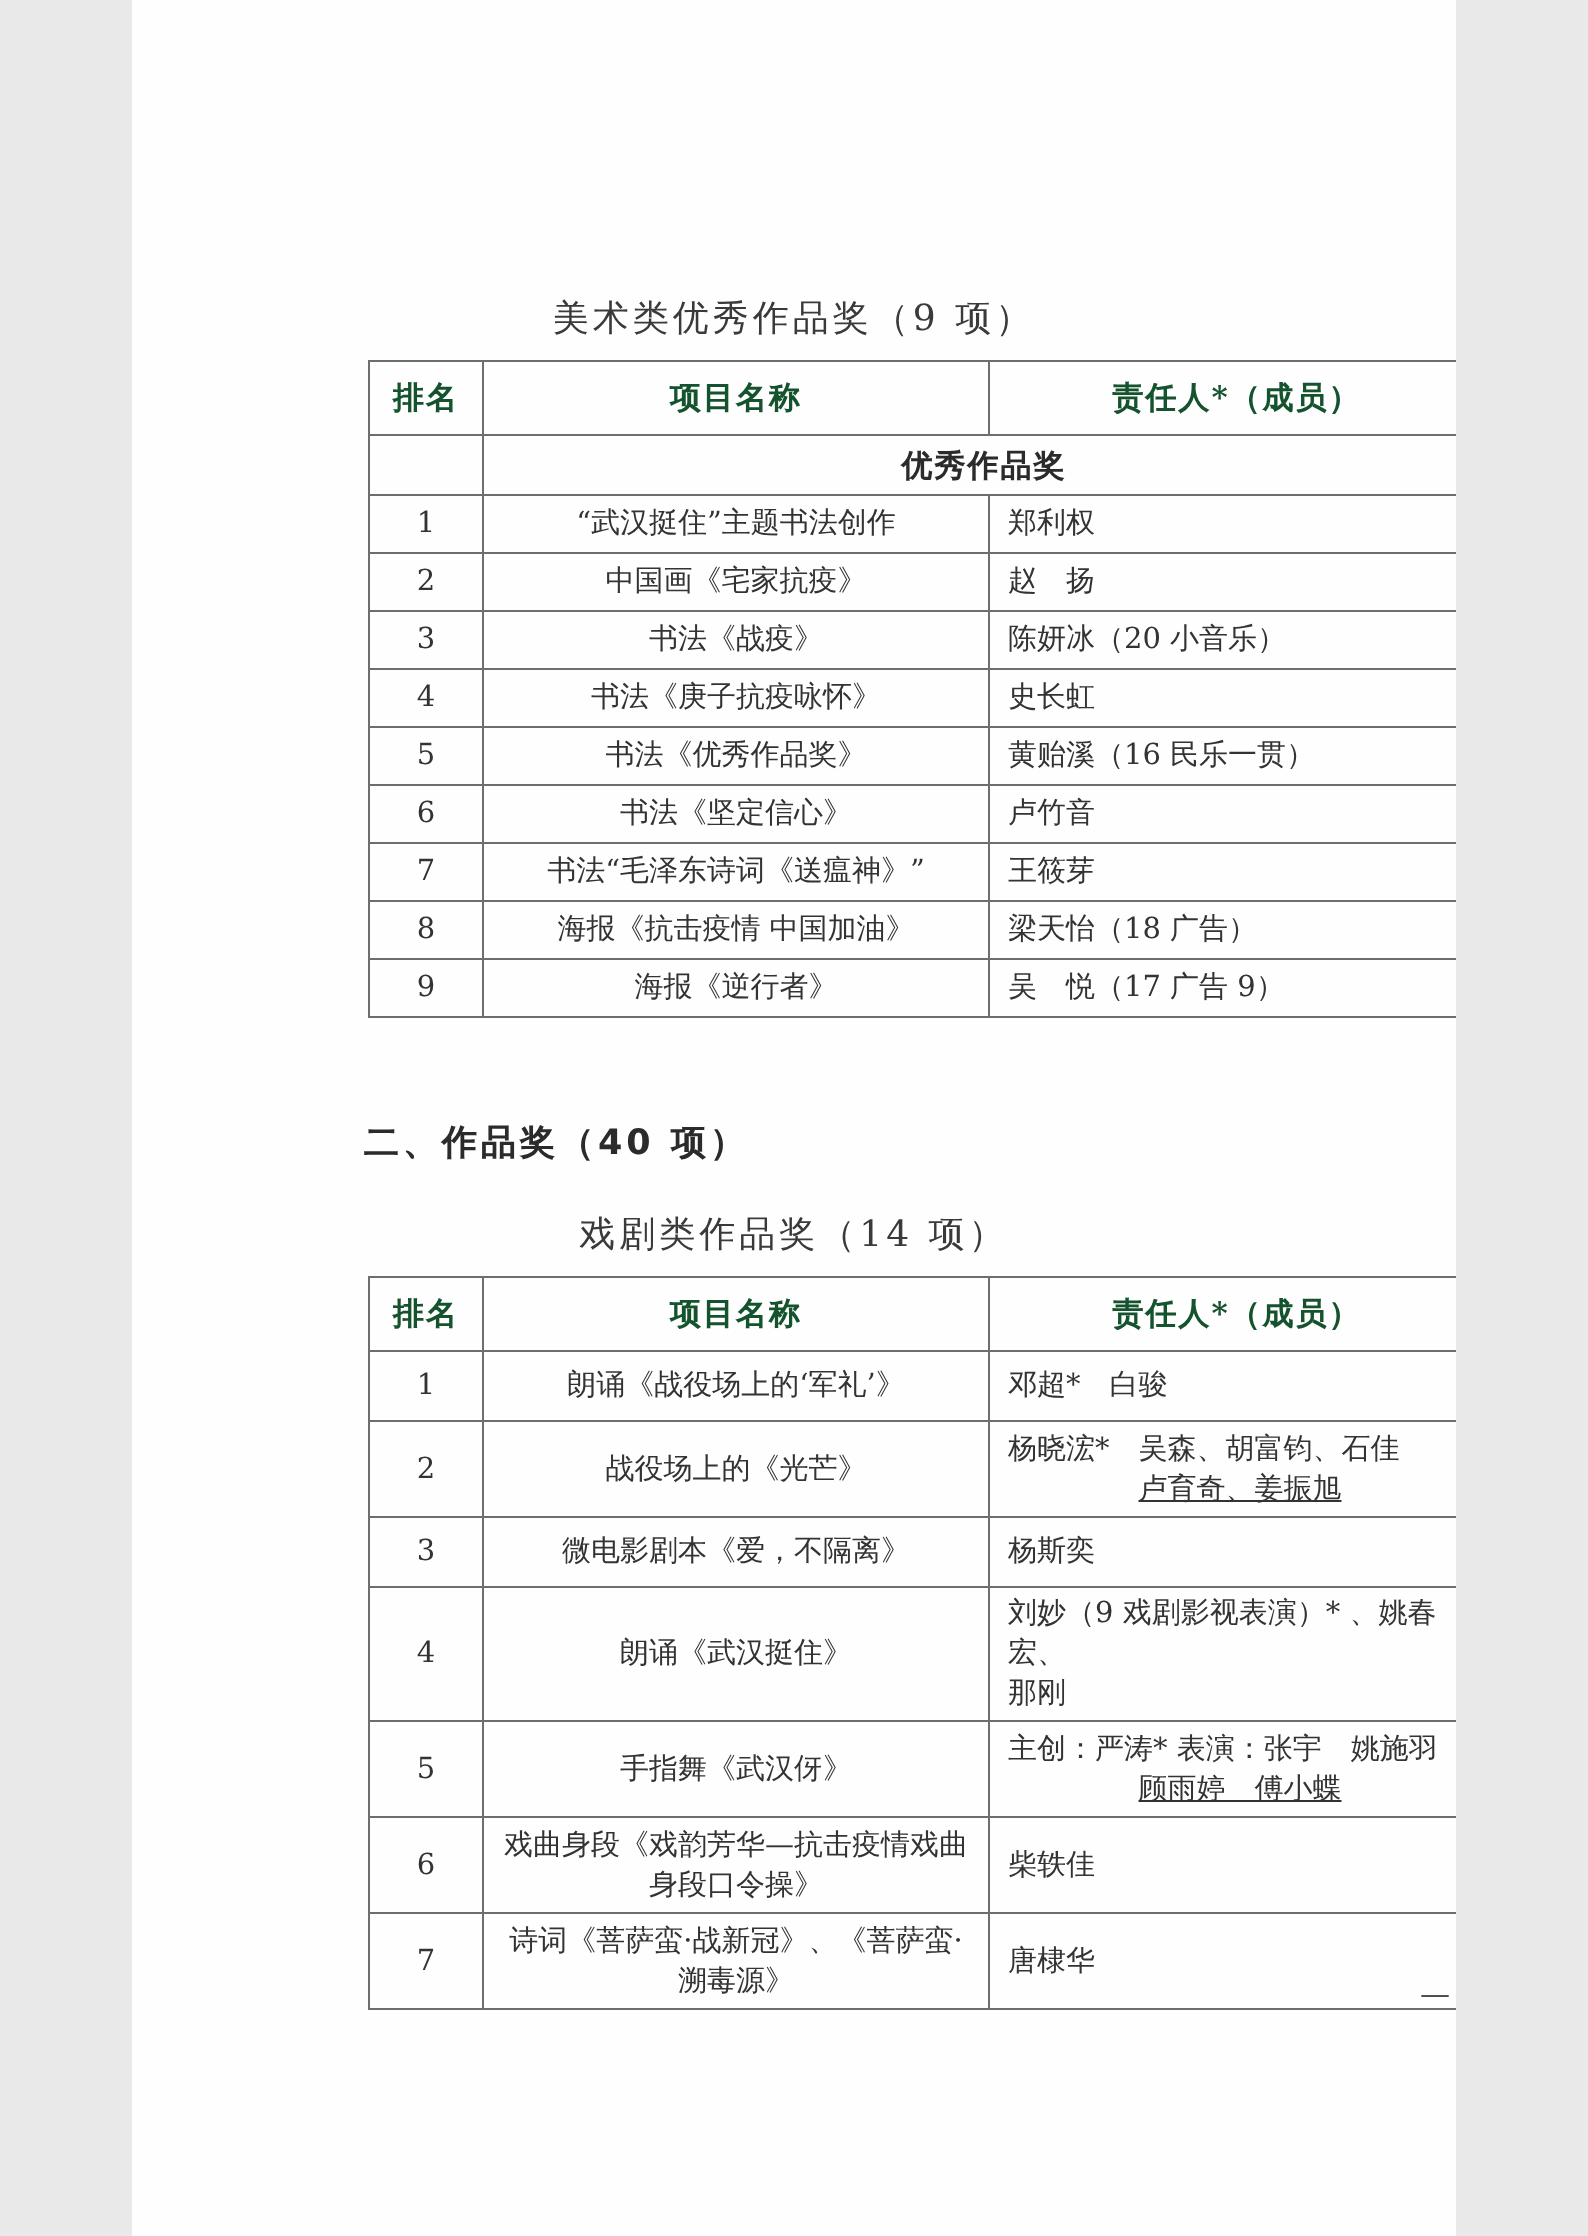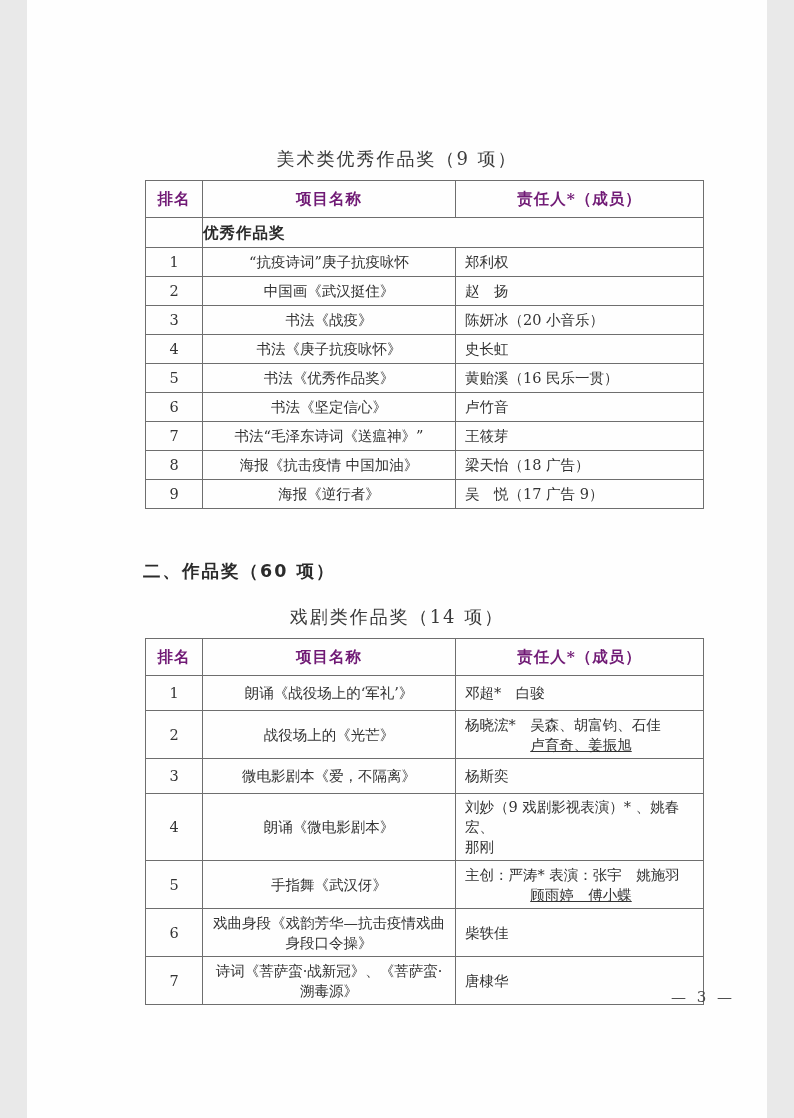--- a/index.html
+++ b/index.html
@@ -1,19 +1,19 @@
 <!DOCTYPE html>
 <html><head>
 <meta charset="utf-8">
 <style>
   * { margin: 0; padding: 0; box-sizing: border-box; }
   html, body { background: #e9e9e9; }
   .page {
     position: relative;
-    width: 740px;
+    width: 662px;
     height: 1118px;
     margin: 0 auto;
     background: #fefefe;
     font-family: "DejaVu Serif", "Liberation Serif", serif;
     color: #2e2e2e;
     overflow: hidden;
   }
   .doc-title {
     text-align: center;
     font-size: 18px;
@@ -35,30 +35,31 @@
     color: #333;
     font-weight: normal;
     vertical-align: middle;
     line-height: 20px;
   }
   .award-table th {
     font-weight: bold;
     font-size: 15.5px;
     height: 37px;
     letter-spacing: 1px;
-    color: #701a75;
+    color: #14532d;
   }
   .col-rank { width: 57px; }
   .col-project { width: 253px; }
   .col-resp { width: 248px; }
   .cell-rank { text-align: center; }
   .cell-project { text-align: center; padding: 3px 10px; }
   .cell-resp { text-align: left; padding: 3px 6px 3px 9px; }
   .subheader-row td {
     height: 30px;
+    text-align: center;
     font-weight: bold;
     font-size: 15.5px;
     letter-spacing: 1px;
     color: #2b2b2b;
   }
   .t1 tbody tr.data-row { height: 29px; }
   .t2 tbody tr.r-single { height: 35px; }
   .t2 tbody tr.r-double { height: 48px; }
   .section-heading {
     margin: 50px 0 0 116px;
@@ -101,26 +102,26 @@
         <th>责任人*（成员）</th>
       </tr>
     </thead>
     <tbody>
       <tr class="subheader-row">
         <td></td>
         <td colspan="2">优秀作品奖</td>
       </tr>
       <tr class="data-row">
         <td class="cell-rank">1</td>
-        <td class="cell-project">“抗疫诗词”庚子抗疫咏怀</td>
+        <td class="cell-project">“武汉挺住”主题书法创作</td>
         <td class="cell-resp">郑利权</td>
       </tr>
       <tr class="data-row">
         <td class="cell-rank">2</td>
-        <td class="cell-project">中国画《武汉挺住》</td>
+        <td class="cell-project">中国画《宅家抗疫》</td>
         <td class="cell-resp">赵　扬</td>
       </tr>
       <tr class="data-row">
         <td class="cell-rank">3</td>
         <td class="cell-project">书法《战疫》</td>
         <td class="cell-resp">陈妍冰（20 小音乐）</td>
       </tr>
       <tr class="data-row">
         <td class="cell-rank">4</td>
         <td class="cell-project">书法《庚子抗疫咏怀》</td>
@@ -147,21 +148,21 @@
         <td class="cell-resp">梁天怡（18 广告）</td>
       </tr>
       <tr class="data-row">
         <td class="cell-rank">9</td>
         <td class="cell-project">海报《逆行者》</td>
         <td class="cell-resp">吴　悦（17 广告 9）</td>
       </tr>
     </tbody>
   </table>
 
-  <div class="section-heading">二、作品奖（60 项）</div>
+  <div class="section-heading">二、作品奖（40 项）</div>
 
   <h2 class="doc-title title-2">戏剧类作品奖（14 项）</h2>
 
   <table class="award-table t2">
     <colgroup>
         <col class="col-rank">
         <col class="col-project">
         <col class="col-resp">
       </colgroup>
     <thead>
@@ -185,21 +186,21 @@
           <div class="line2 center">卢育奇、姜振旭</div>
         </td>
       </tr>
       <tr class="r-single">
         <td class="cell-rank">3</td>
         <td class="cell-project">微电影剧本《爱，不隔离》</td>
         <td class="cell-resp">杨斯奕</td>
       </tr>
       <tr class="r-double">
         <td class="cell-rank">4</td>
-        <td class="cell-project">朗诵《微电影剧本》</td>
+        <td class="cell-project">朗诵《武汉挺住》</td>
         <td class="cell-resp">
           <div class="line1">刘妙（9 戏剧影视表演）* 、姚春宏、</div>
           <div class="line2">那刚</div>
         </td>
       </tr>
       <tr class="r-double">
         <td class="cell-rank">5</td>
         <td class="cell-project">手指舞《武汉伢》</td>
         <td class="cell-resp">
           <div class="line1">主创：严涛* 表演：张宇　姚施羽</div>

